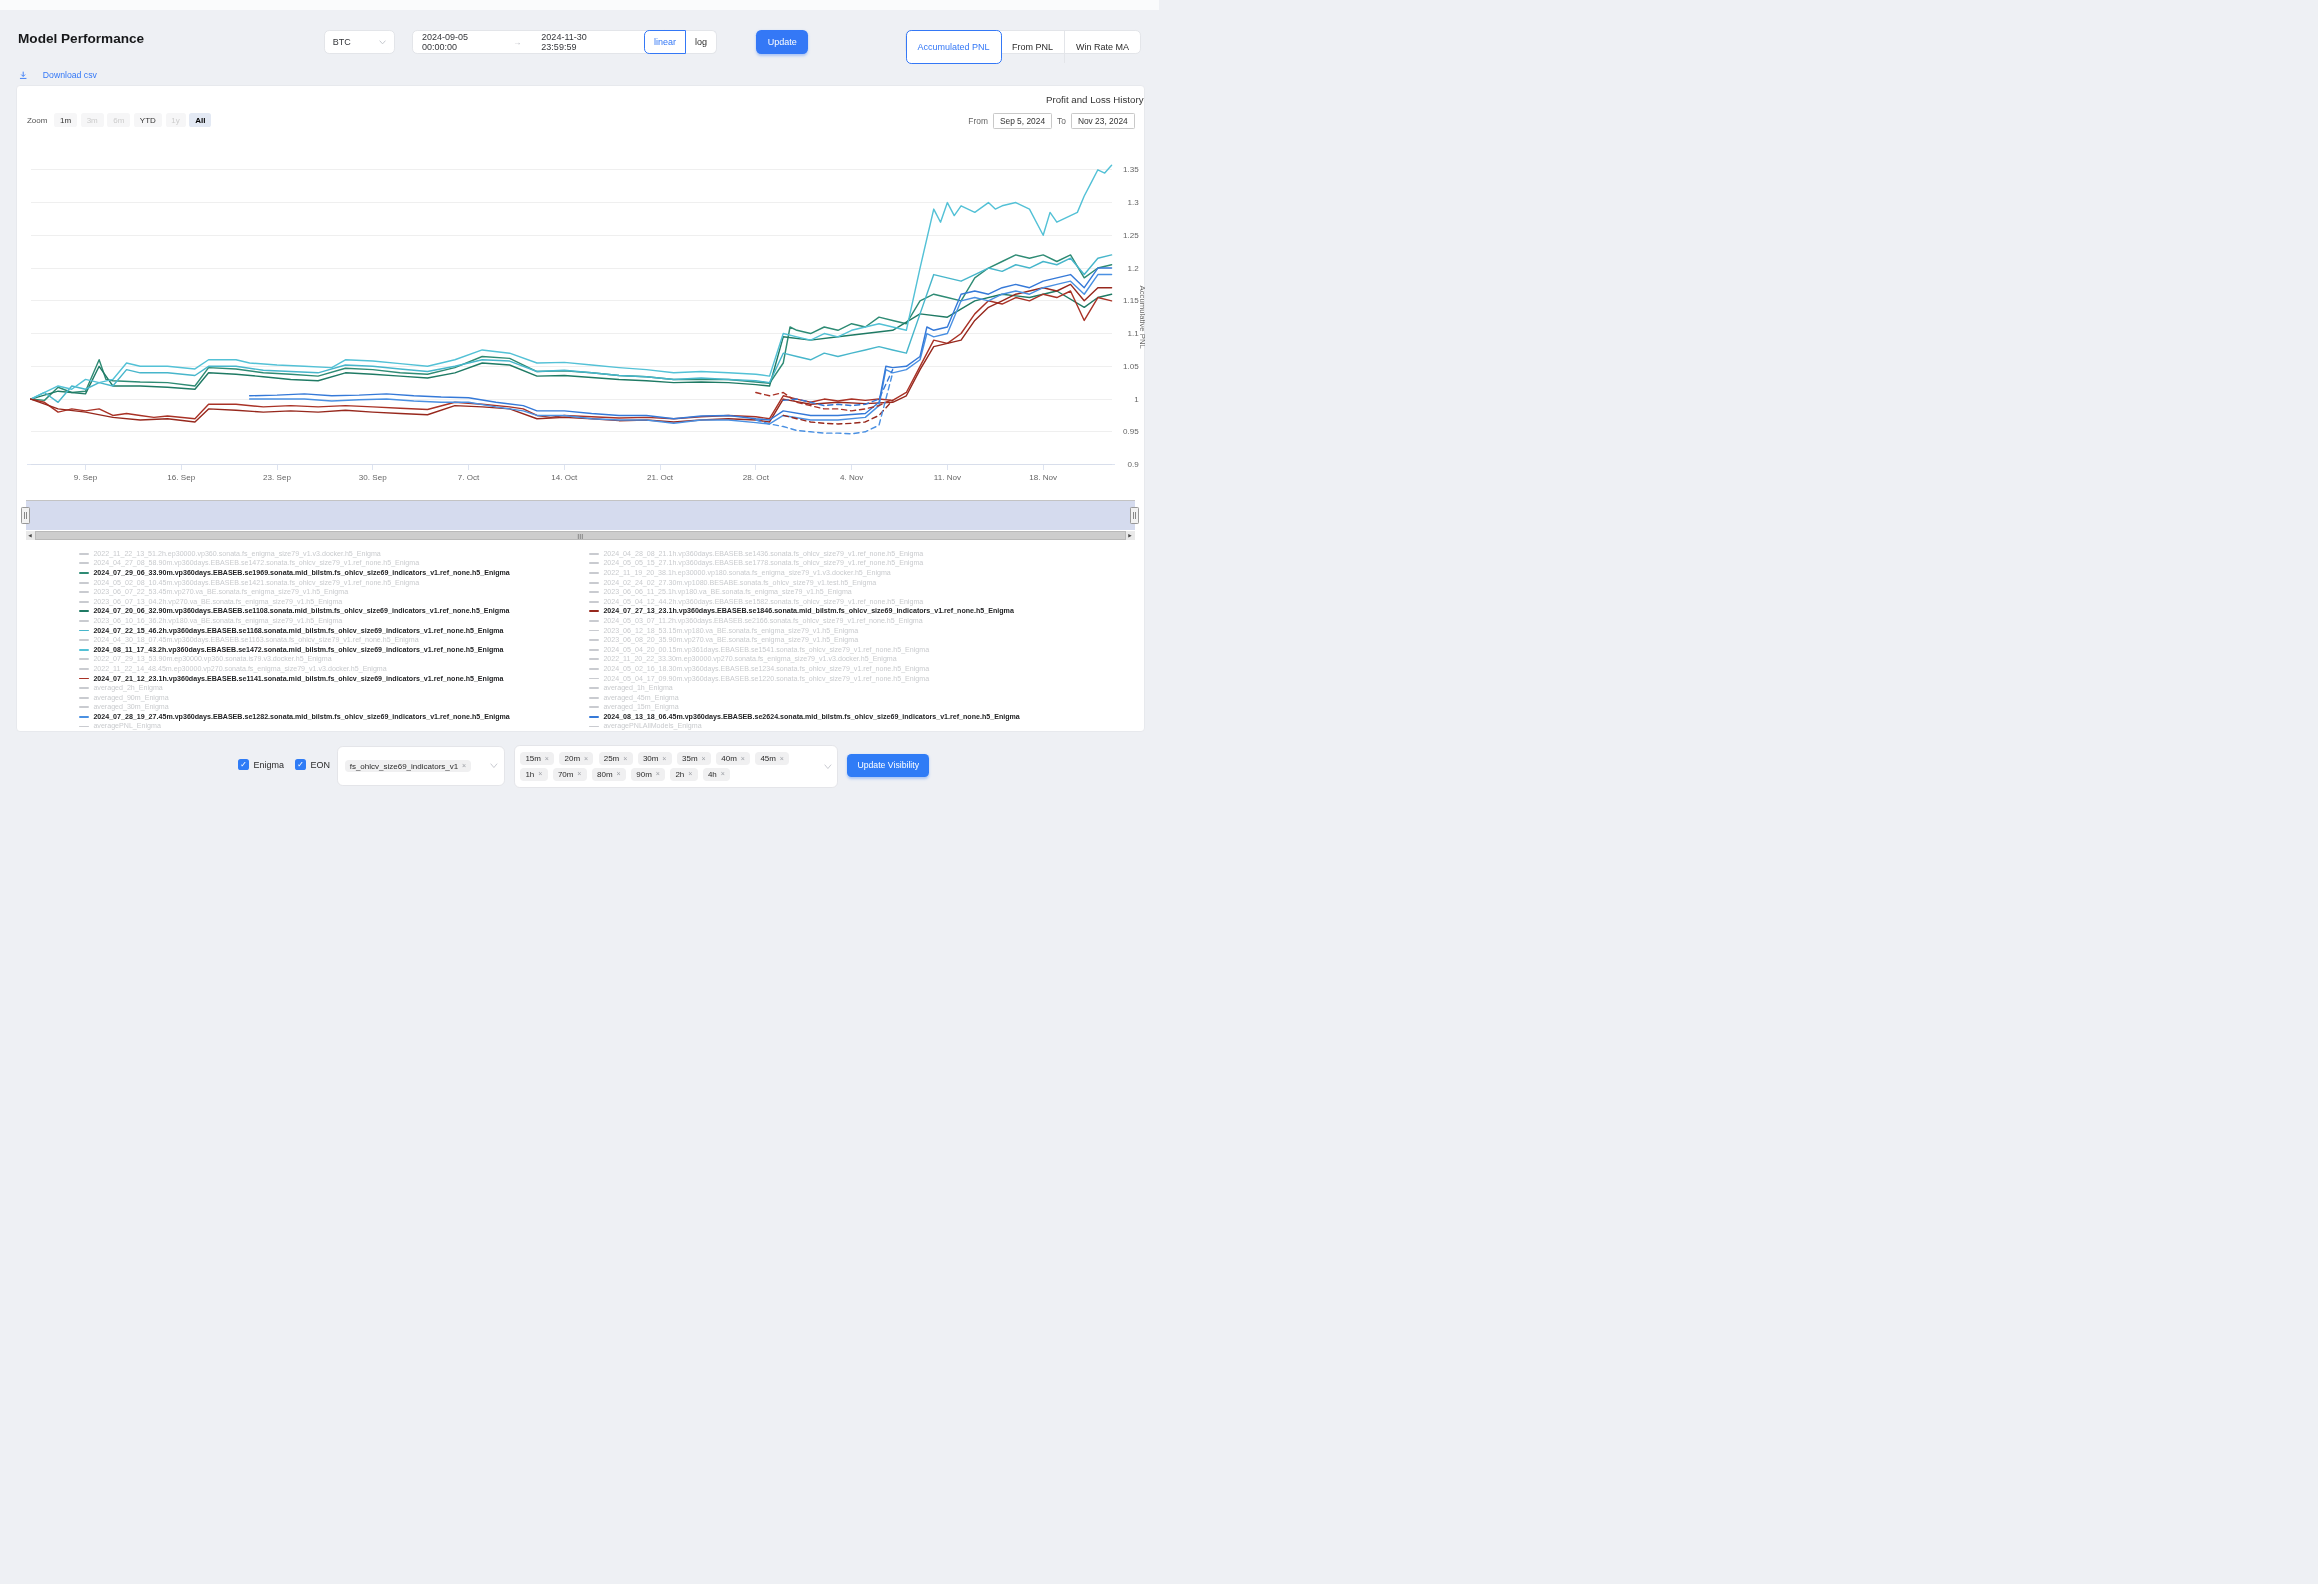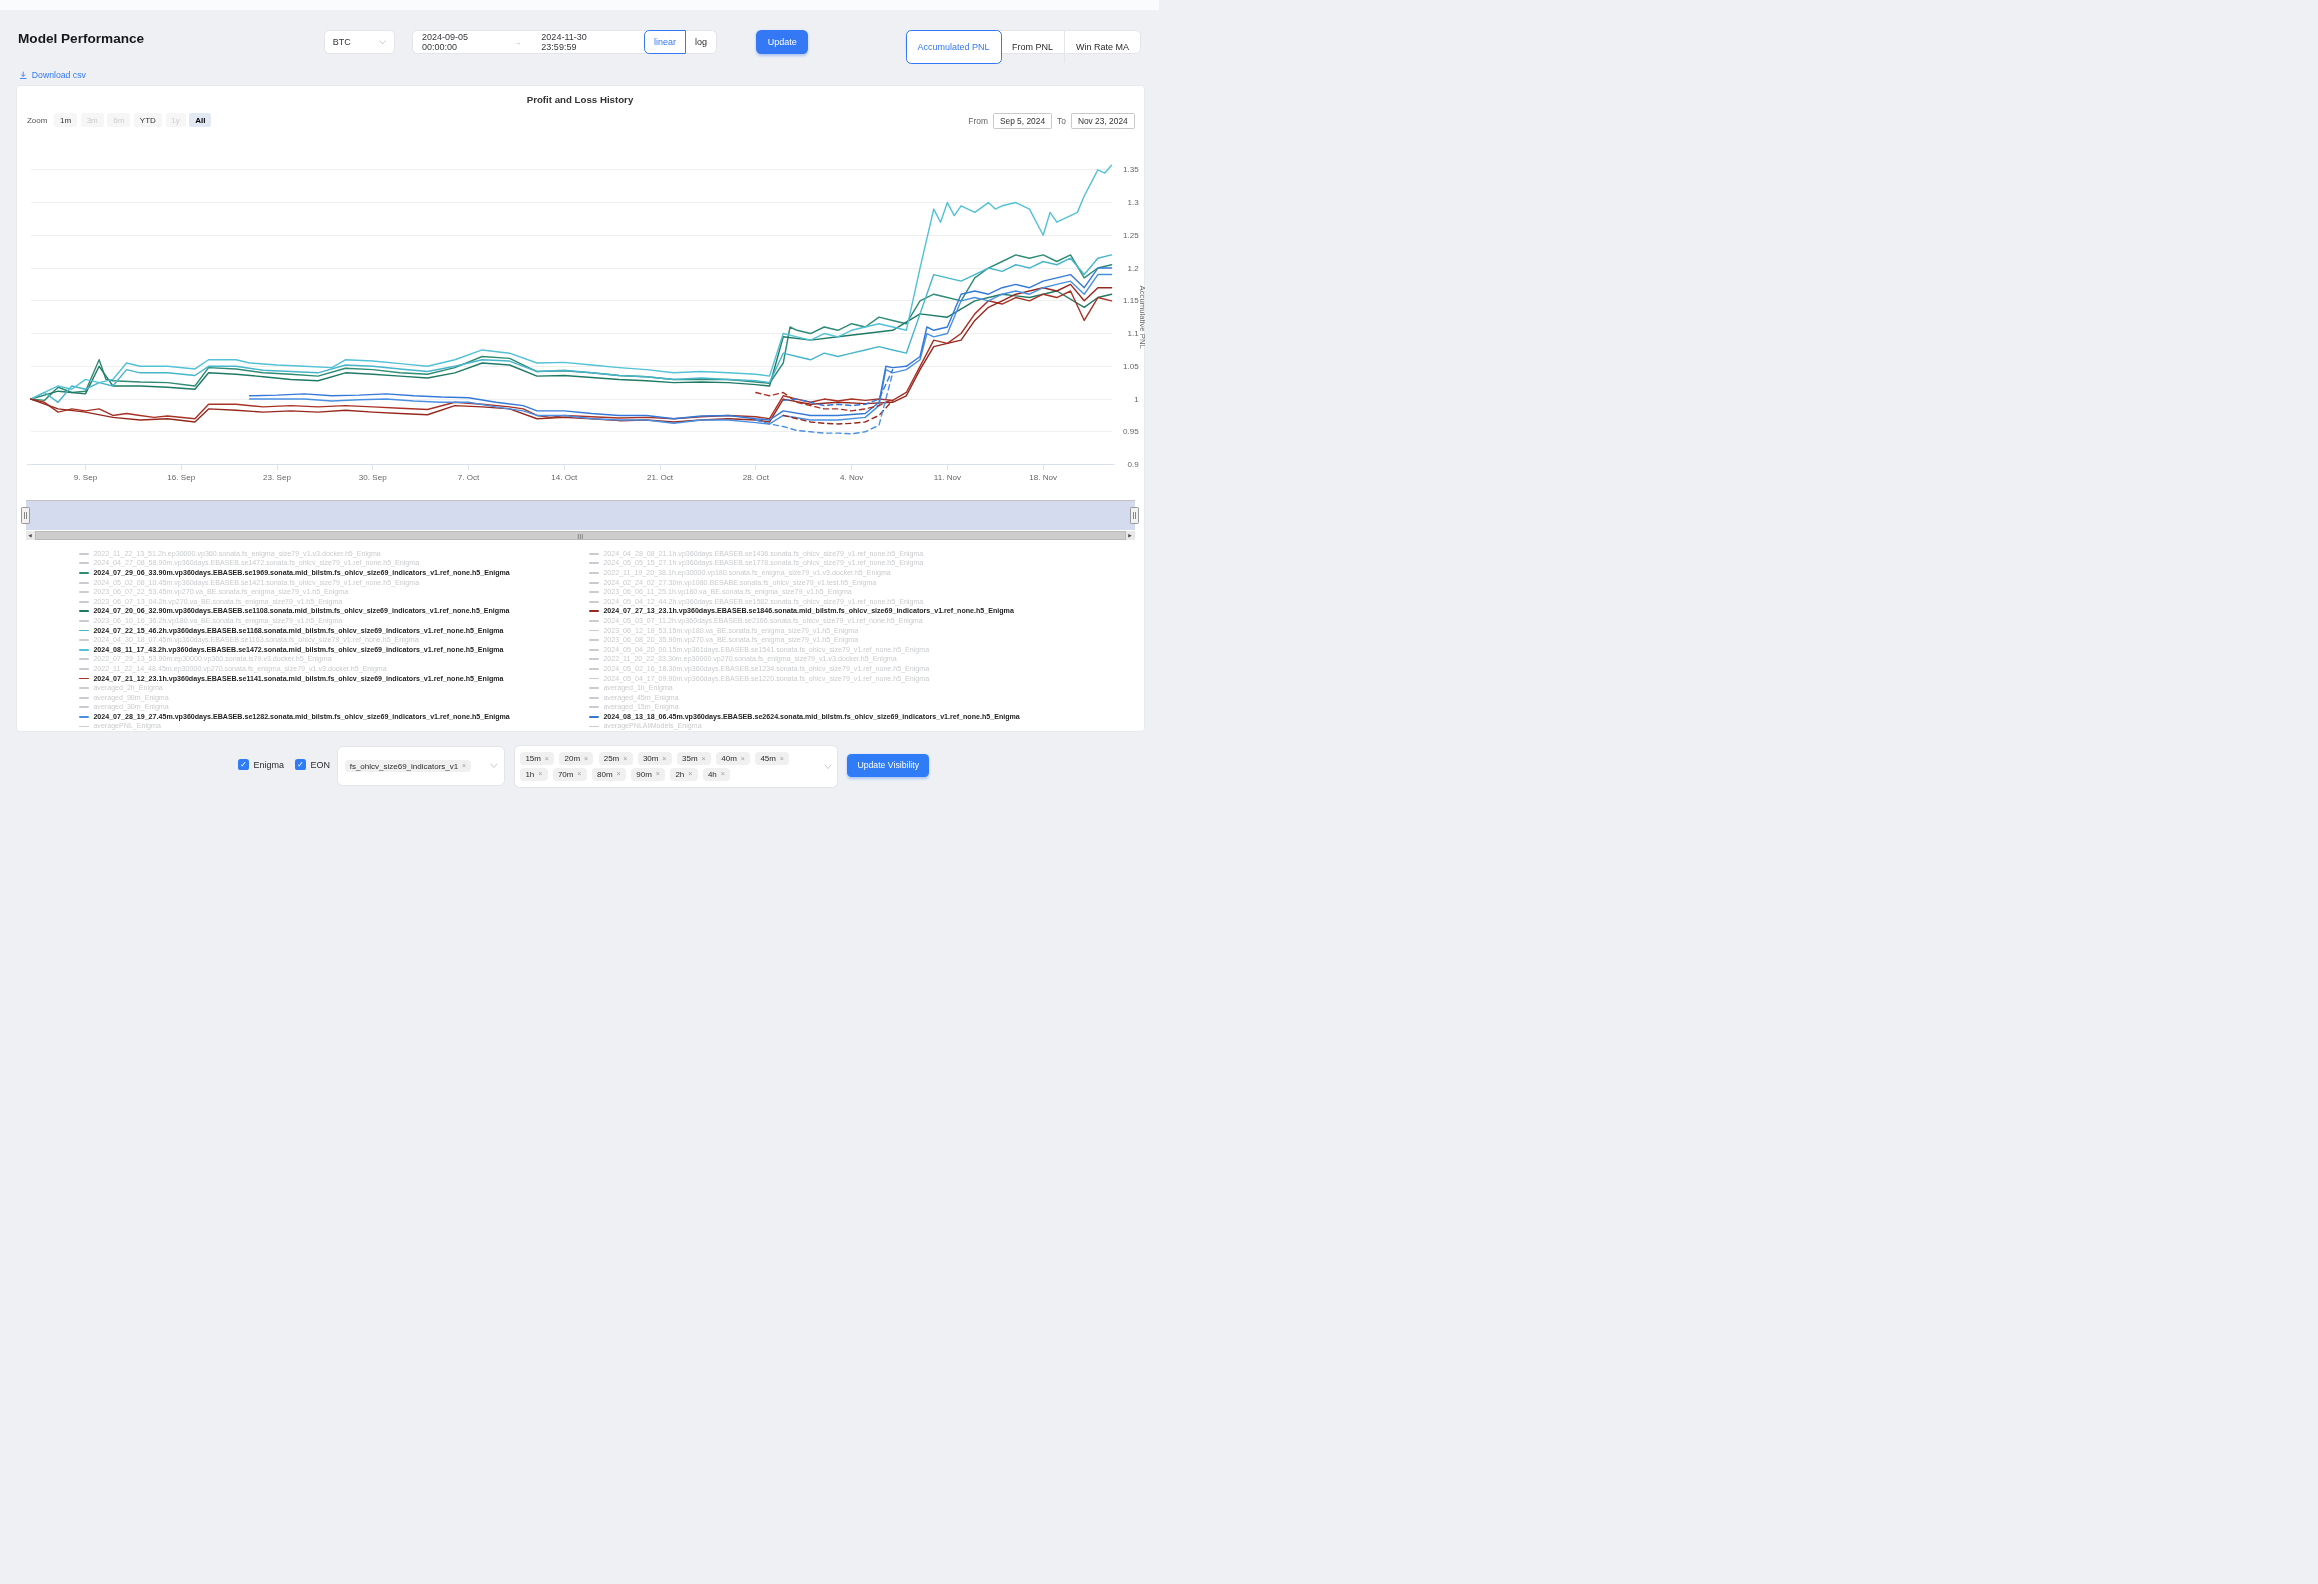--- a/index.html
+++ b/index.html
@@ -22,25 +22,25 @@
   .scale-toggle { position:absolute; left:644px; top:30px; display:flex; }
   .scale-btn { height:24px; padding:0 9px; background:#fff; font-size:9px; display:flex; align-items:center; cursor:pointer; }
   .scale-btn.active { border:0.6px solid #3478f6; color:#3478f6; border-radius:5.2px 0 0 5.2px; position:relative; z-index:2; }
   .scale-btn.inactive { border:0.6px solid #e3e5e9; border-left:none; color:#2b2b2b; border-radius:0 5.2px 5.2px 0; }
   .update-btn { position:absolute; left:756px; top:30px; height:24px; padding:0 11.7px; background:#3478f6; color:#fff; font-size:9px; border:none; border-radius:5.2px; cursor:pointer; box-shadow:0 1.3px 2.6px rgba(52,120,246,.35); }
   .tabs { position:absolute; right:18px; top:30px; height:24px; display:flex; background:#fff; border:0.6px solid #e3e5e9; border-radius:5.2px; overflow:visible; }
   .tab { padding:16px 11px; display:flex; align-items:center; font-size:9px; color:#2b2b2b; cursor:pointer; border-right:0.6px solid #e3e5e9; }
   .tab:last-child { border-right:none; }
   .tab.active { border:0.6px solid #3478f6; color:#3478f6; border-radius:5.2px; margin:-0.6px; height:24px; background:#fff; }
 
-  .download-link { position:absolute; left:19.4px; top:70px; font-size:8.7px; color:#3478f6; display:flex; align-items:center; gap:4px; cursor:pointer; text-decoration:none; }
+  .download-link { position:absolute; left:19.4px; top:70px; font-size:8.7px; color:#3478f6; display:flex; align-items:center; gap:15px; cursor:pointer; text-decoration:none; }
 
   
   .card { position:absolute; left:15.5px; top:85px; width:1129px; height:647px; background:#fff; border:0.6px solid #e7e9ed; border-radius:3.9px; }
-  .chart-title { position:absolute; top:8.4px; left:0; width:100%; text-align:center; font-size:9.7px; color:#333; font-weight:700; }
+  .chart-title { position:absolute; top:8.4px; left:0; width:100%; text-align:right; font-size:9.7px; color:#333; font-weight:400; }
   .zoom-row { position:absolute; left:10.4px; top:27px; display:flex; align-items:center; gap:3.9px; font-size:8px; }
   .zoom-label { color:#555; margin-right:3px; }
   .zoom-btn { padding:2.6px 5.8px; border-radius:2.6px; background:#f6f6f7; color:#333; font-size:8px; cursor:pointer; }
   .zoom-btn.disabled { color:#ccc; cursor:default; }
   .zoom-btn.selected { background:#e3e9f4; font-weight:bold; color:#000; }
   .range-row { position:absolute; right:9px; top:27px; display:flex; align-items:center; gap:5.2px; font-size:8.4px; color:#666; }
   .range-box { border:0.6px solid #c9c9c9; background:#fff; padding:1.9px 5.8px; font-size:8.4px; color:#333; border-radius:1.3px; }
 
   .plot-svg { position:absolute; left:0; top:45px; }
 

